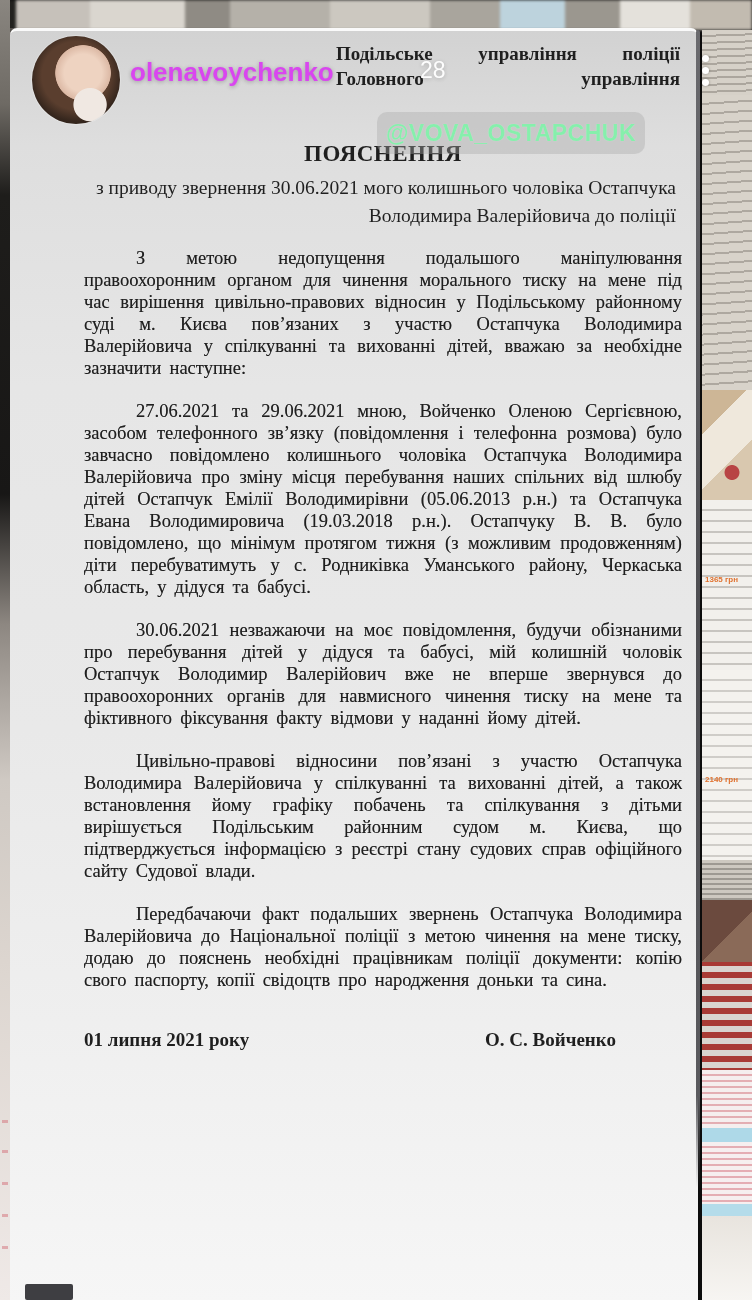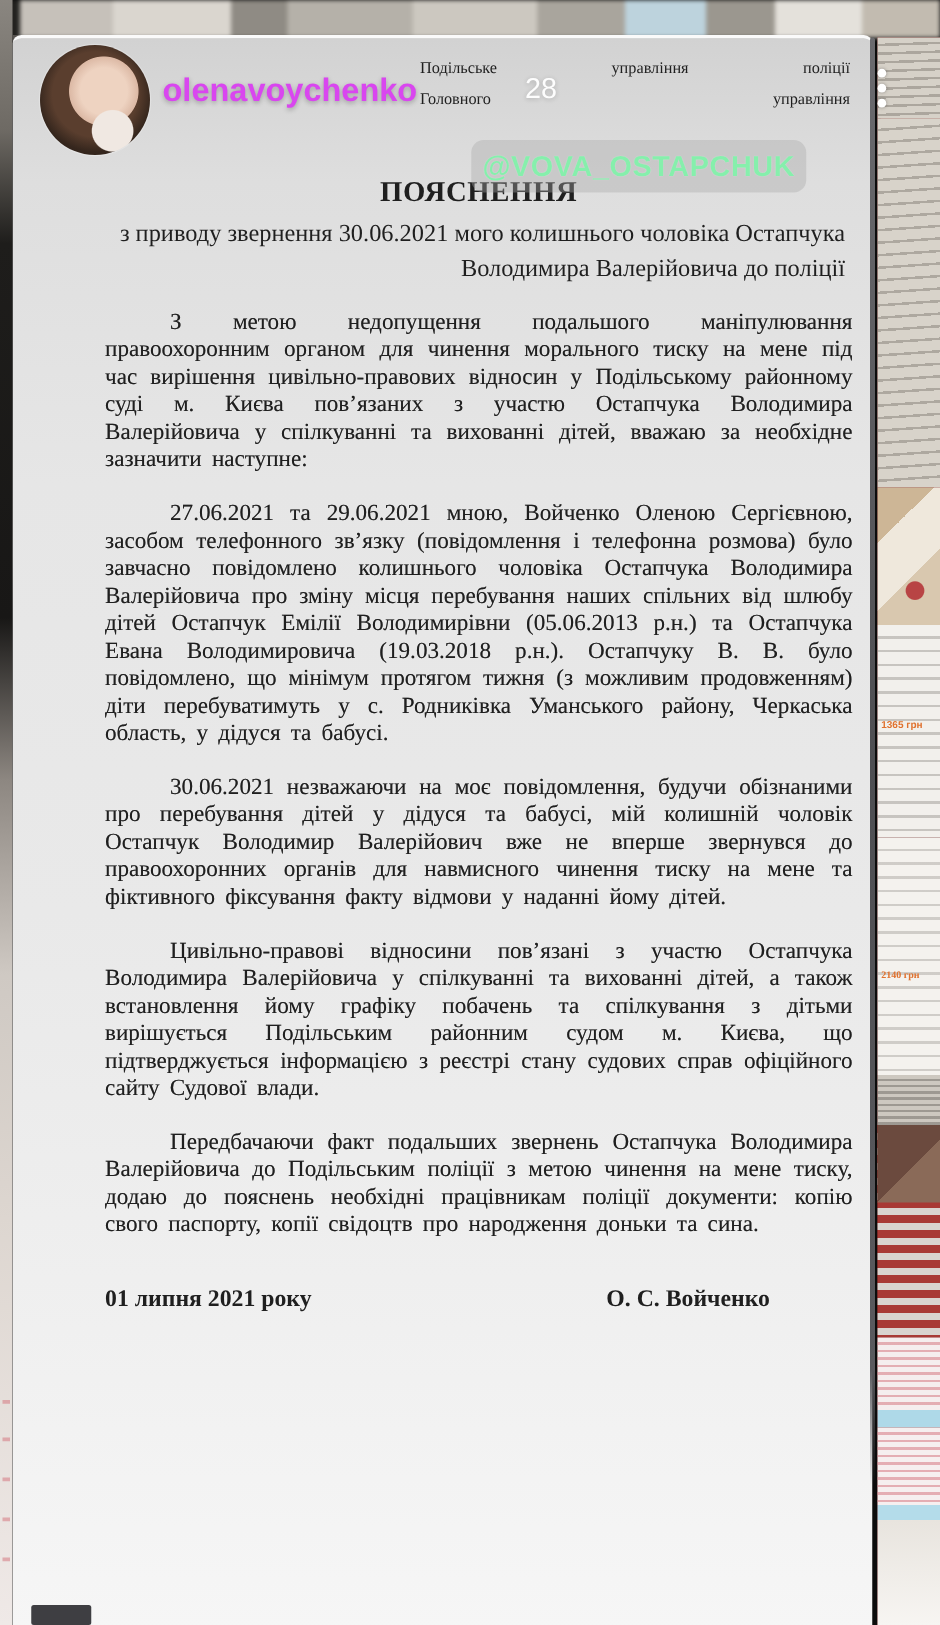--- a/index.html
+++ b/index.html
@@ -31,40 +31,40 @@
     background:linear-gradient(180deg,#56524e 0%,#171614 30%,#11100f 62%,#3c3a38 88%,rgba(60,58,56,0) 100%);}
 
   
   .doc-card{position:absolute;left:10px;top:28px;width:688px;height:1272px;z-index:2;
     border-top:3px solid #fafafa;border-radius:7px 7px 0 0;
     background:linear-gradient(180deg,#d2d2d2 0%,#dedede 9%,#e6e6e6 28%,#e9e9e9 55%,#efefef 78%,#f6f6f6 100%);}
   .doc-inner{position:relative;z-index:3;padding:8px 16px 0 74px;color:#1f1f1f;
     font-family:"Liberation Serif",serif;}
 
   .letterhead{width:344px;margin-left:auto;margin-right:2px;margin-top:2px;
-    font-weight:normal;font-size:13px;line-height:25px;}
+    font-weight:bold;font-size:19px;line-height:25px;}
   .letterhead div{text-align:justify;text-align-last:justify;}
 
   .doc-title{margin:50px 0 0;text-align:center;font-size:23px;font-weight:bold;letter-spacing:.5px;}
   .doc-subtitle{margin:7px auto 0;max-width:586px;text-align:right;font-size:19.5px;line-height:28px;}
 
   .doc-body{margin-top:17px;}
   .doc-body p{margin:0 0 21px;text-align:justify;text-indent:52px;
     font-size:18.5px;line-height:22px;word-spacing:3.5px;
     text-shadow:0 0 .4px rgba(0,0,0,.45);}
 
   .doc-footer{display:flex;justify-content:space-between;margin-top:38px;padding-right:66px;
     font-weight:bold;font-size:19px;}
 
   
   .edge-line{position:absolute;left:696px;top:30px;width:4px;height:1158px;z-index:3;
     background:linear-gradient(180deg,#6a6a6e 0%,#4e4e52 50%,#5a5a5e 92%,rgba(90,90,94,0) 100%);border-radius:2px;}
 
   
-  .right-strip{position:absolute;left:702px;top:30px;width:50px;height:1270px;z-index:1;background:#7f1d1d;}
+  .right-strip{position:absolute;left:702px;top:30px;width:50px;height:1270px;z-index:1;background:#4c1d95;}
   .right-strip .seg{position:absolute;left:0;width:50px;}
   .handwriting{background:repeating-linear-gradient(178deg,rgba(255,255,255,0) 0 5px,rgba(120,114,106,.45) 5px 7px),#d6d1c8;}
   .rs1{top:0;height:65px;}
   .rs2{top:65px;height:295px;background:repeating-linear-gradient(176deg,rgba(255,255,255,0) 0 8px,rgba(110,104,96,.4) 8px 10px),#d8d3ca;}
   .rs-photo-kids{top:360px;height:110px;background:
       radial-gradient(circle at 60% 75%,#b84444 0 8%,rgba(0,0,0,0) 9%),
       linear-gradient(135deg,#cdb696 0 28%,#efe8dc 28% 62%,#d9c8af 62% 100%);}
   .rs-shop1{top:470px;height:170px;background:
       repeating-linear-gradient(180deg,rgba(255,255,255,0) 0 9px,rgba(130,126,120,.38) 9px 11px),#f2f0ec;}
   .rs-shop2{top:640px;height:190px;background:
@@ -76,21 +76,21 @@
   .rs-photo-person::before{content:"";position:absolute;left:0;top:0;width:50px;height:62px;display:block;
       background:linear-gradient(135deg,#6b4a3e 0 55%,#8a6a58 55% 100%);}
   .rs-pink1{top:1040px;height:58px;background:
       repeating-linear-gradient(180deg,rgba(255,255,255,0) 0 4px,rgba(210,110,120,.5) 4px 6px),#f5eeee;}
   .rs-blue1{top:1098px;height:14px;background:#aed9e8;}
   .rs-pink2{top:1112px;height:62px;background:
       repeating-linear-gradient(180deg,rgba(255,255,255,0) 0 4px,rgba(214,120,130,.55) 4px 6px),#f6efef;}
   .rs-blue2{top:1174px;height:12px;background:#b4dcea;}
   .rs-fade{top:1186px;height:84px;background:linear-gradient(180deg,#e8e4de 0%,#f7f5f2 100%);}
   .rs-price{position:absolute;left:3px;font-size:8px;font-weight:bold;color:#e0722f;z-index:2;white-space:nowrap;}
-  .rsp1{top:545px;} .rsp2{top:745px;font-family:Liberation Serif, serif;}
+  .rsp1{top:545px;} .rsp2{top:745px;}
 
   
   .avatar{position:absolute;left:32px;top:36px;width:88px;height:88px;border-radius:50%;z-index:4;
     background:
       radial-gradient(circle at 66% 78%,#f0e8e2 0 18%,rgba(0,0,0,0) 19%),
       radial-gradient(circle at 58% 42%,#eed3c1 0 26%,#dcb9a5 38%,rgba(0,0,0,0) 39%),
       radial-gradient(circle at 50% 45%,#5a3e2e 0 52%,#35261d 70%,#241a14 100%);
     box-shadow:0 0 0 1px rgba(255,255,255,.25);}
   .username{position:absolute;left:130px;top:57px;z-index:4;color:#d946ef;font-size:26px;font-weight:bold;
     text-shadow:0 1px 4px rgba(0,0,0,.28);}
@@ -142,21 +142,21 @@
       </div>
 
       <div class="doc-title">ПОЯСНЕННЯ</div>
       <div class="doc-subtitle">з приводу звернення 30.06.2021 мого колишнього чоловіка Остапчука Володимира Валерійовича до поліції</div>
 
       <div class="doc-body">
         <p>З метою недопущення подальшого маніпулювання правоохоронним органом для чинення морального тиску на мене під час вирішення цивільно-правових відносин у Подільському районному суді м. Києва пов’язаних з участю Остапчука Володимира Валерійовича у спілкуванні та вихованні дітей, вважаю за необхідне зазначити наступне:</p>
         <p>27.06.2021 та 29.06.2021 мною, Войченко Оленою Сергієвною, засобом телефонного зв’язку (повідомлення і телефонна розмова) було завчасно повідомлено колишнього чоловіка Остапчука Володимира Валерійовича про зміну місця перебування наших спільних від шлюбу дітей Остапчук Емілії Володимирівни (05.06.2013 р.н.) та Остапчука Евана Володимировича (19.03.2018 р.н.). Остапчуку В. В. було повідомлено, що мінімум протягом тижня (з можливим продовженням) діти перебуватимуть у с. Родниківка Уманського району, Черкаська область, у дідуся та бабусі.</p>
         <p>30.06.2021 незважаючи на моє повідомлення, будучи обізнаними про перебування дітей у дідуся та бабусі, мій колишній чоловік Остапчук Володимир Валерійович вже не вперше звернувся до правоохоронних органів для навмисного чинення тиску на мене та фіктивного фіксування факту відмови у наданні йому дітей.</p>
         <p>Цивільно-правові відносини пов’язані з участю Остапчука Володимира Валерійовича у спілкуванні та вихованні дітей, а також встановлення йому графіку побачень та спілкування з дітьми вирішується Подільським районним судом м. Києва, що підтверджується інформацією з реєстрі стану судових справ офіційного сайту Судової влади.</p>
-        <p>Передбачаючи факт подальших звернень Остапчука Володимира Валерійовича до Подільським поліції з метою чинення на мене тиску, додаю до пояснень необхідні працівникам поліції документи: копію свого паспорту, копії свідоцтв про народження доньки та сина.</p>
+        <p>Передбачаючи факт подальших звернень Остапчука Володимира Валерійовича до Національної поліції з метою чинення на мене тиску, додаю до пояснень необхідні працівникам поліції документи: копію свого паспорту, копії свідоцтв про народження доньки та сина.</p>
       </div>
 
       <div class="doc-footer">
         <span>01 липня 2021 року</span>
         <span>О. С. Войченко</span>
       </div>
 
     </div>
   </div>
   <div class="edge-line"></div>

